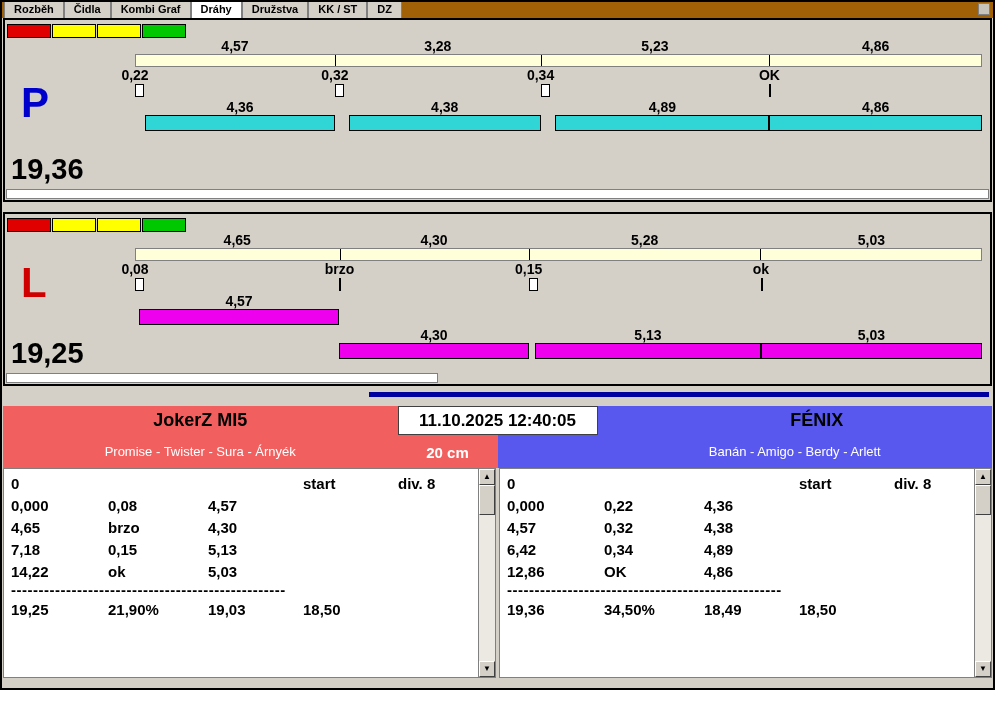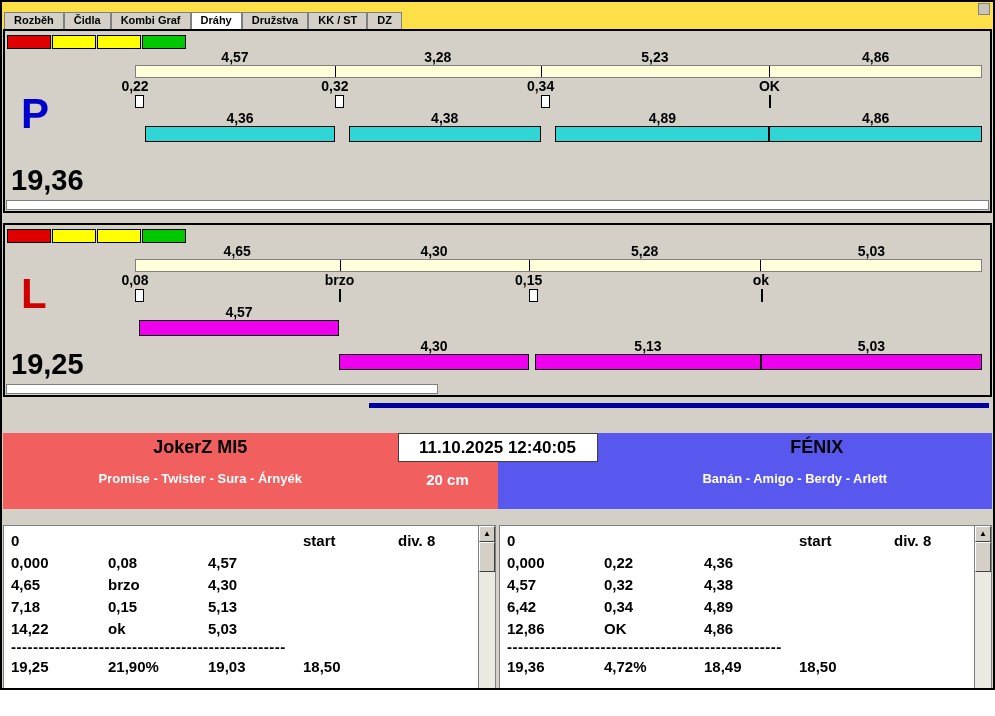--- a/index.html
+++ b/index.html
@@ -11,25 +11,25 @@
   .app {
     position: relative;
     width: 995px;
     height: 690px;
     background: #d4d0c8;
     border: 2px solid #000;
     overflow: hidden;
   }
   
   .tabbar {
-    height: 27px;
+    height: 16px;
     display: flex;
     align-items: flex-end;
     overflow: hidden;
-    background: #fde047;
+    background: #a16207;
     padding-left: 2px;
   }
   .tab {
     font-size: 11px;
     font-weight: bold;
     height: 17px;
     line-height: 15px;
     padding: 0 9px;
     border: 1px solid #808080;
     border-bottom: none;
@@ -95,41 +95,41 @@
     height: 10px; background: #fff; border: 1px solid #808080;
   }
   #laneL .white-strip { right: 56%; }
   
   .gap-row { position: relative; height: 20px; }
   .navy-bar {
     position: absolute; left: 37%; right: 4px; top: 6px;
     height: 5px; background: #0000a0;
   }
   
-  .teams-header { position: relative; height: 76px; margin: 16px 1px; }
+  .teams-header { position: relative; height: 62px; margin: 0 1px; }
   .half { position: absolute; top: 0; bottom: 0; width: 50%; }
   .left-half { left: 0; }
   .right-half { left: 50%; }
   .date-box {
     position: absolute; left: 50%; transform: translateX(-50%); top: 0;
     width: 200px; height: 29px;
     background: #fff; border: 1px solid #404040;
     text-align: center; font-size: 17px; font-weight: bold;
     line-height: 27px; color: #000; white-space: nowrap;
   }
   .team-name {
     position: absolute; top: 4px;
     font-size: 18px; font-weight: bold; color: #000; text-align: center;
     white-space: nowrap;
   }
   .left-name { left: 0; width: calc(50% - 100px); }
   .right-name { left: calc(50% + 100px); width: calc(50% - 100px); padding-left: 44px; }
   .team-dogs {
     position: absolute; top: 38px;
-    font-size: 13px; font-weight: bold; color: #fff; text-align: center;
+    font-size: 13px; font-weight: normal; color: #fff; text-align: center;
     white-space: nowrap;
   }
   .left-dogs { left: 0; width: calc(50% - 100px); }
   .right-dogs { left: calc(50% + 100px); width: calc(50% - 100px); }
   .cm {
     position: absolute; top: 32px; width: 100px; height: 30px;
     text-align: center; font-size: 15px; font-weight: bold;
     color: #fff; line-height: 30px; white-space: nowrap;
   }
   .cm-left { right: 50%; text-align: center; }
@@ -372,21 +372,21 @@
           <div class="tcell"></div>
           <div class="tcell">12,86</div>
           <div class="tcell">OK</div>
           <div class="tcell">4,86</div>
           <div class="tcell"></div>
           <div class="tcell"></div>
           <div class="sep">--------------------------------------------------</div>
           <div class="tcell"></div>
           <div class="tcell"></div>
           <div class="tcell">19,36</div>
-          <div class="tcell">4,72%</div>
+          <div class="tcell">34,50%</div>
           <div class="tcell">18,49</div>
           <div class="tcell">18,50</div>
           <div class="tcell"></div>
         </div>
       <div class="vscroll">
         <div class="sb-btn sb-up">▲</div>
         <div class="sb-thumb"></div>
         <div class="sb-btn sb-down">▼</div>
       </div>
     </div>

